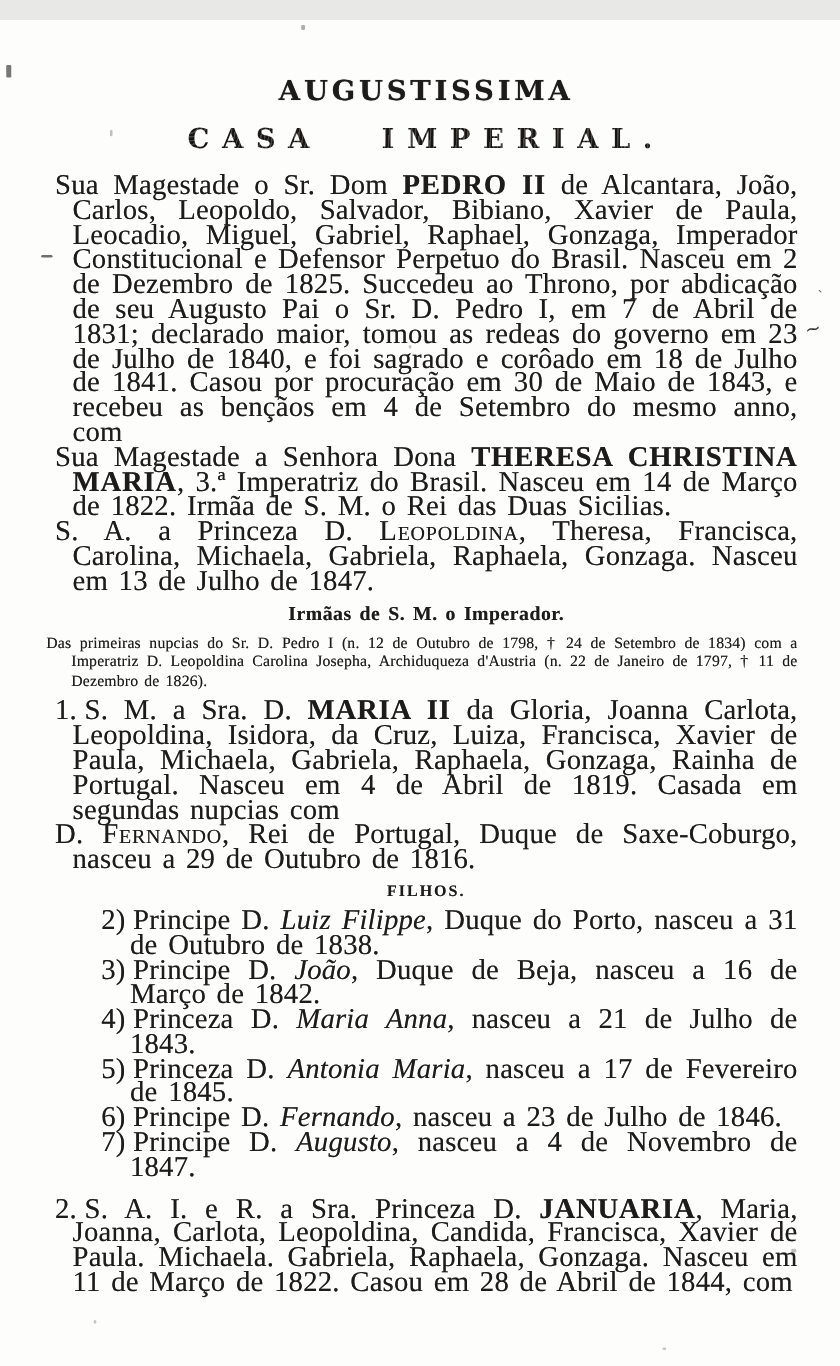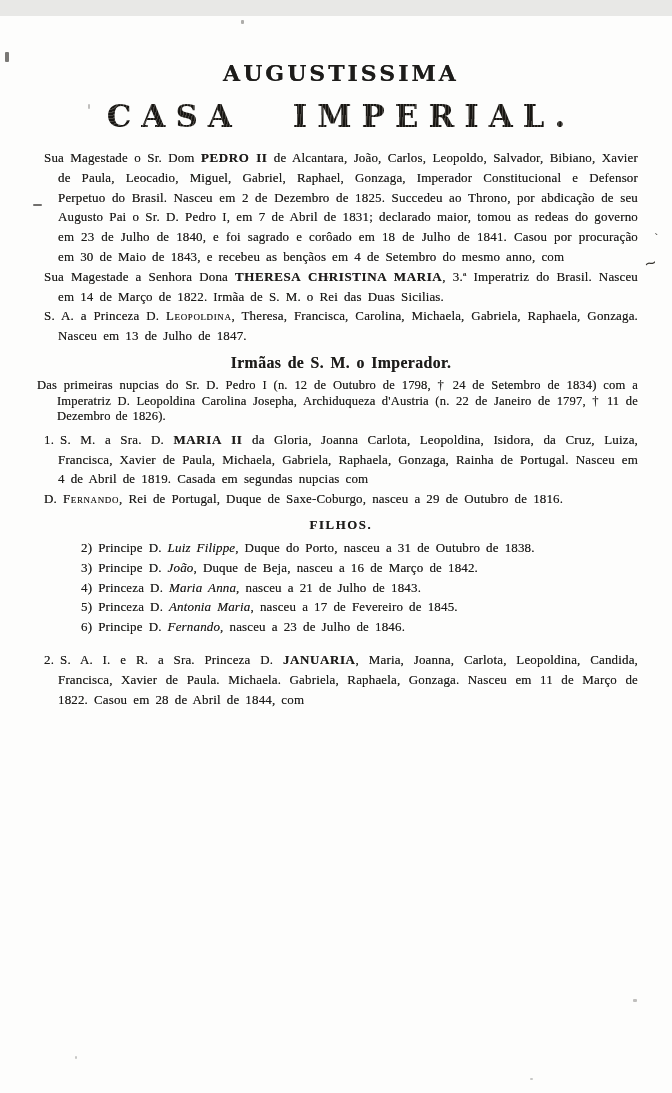--- a/index.html
+++ b/index.html
@@ -22,38 +22,38 @@
   .title-block{text-align:center;}
   .title1{
     font-family:"DejaVu Serif","Liberation Serif",serif;
     font-size:22px;font-weight:700;
     letter-spacing:3px;word-spacing:4px;
     margin:0 0 12px 0;
     text-shadow:0 0 .6px rgba(20,20,20,.75);
   }
   .title2{
     font-family:"DejaVu Serif","Liberation Serif",serif;
-    font-size:31px;font-weight:900;
+    font-size:22px;font-weight:900;
     letter-spacing:10px;word-spacing:30px;
     margin:0 0 14px 0;
     color:#262522;
     text-shadow:
       0 0 1px rgba(30,28,25,.9),
       1px 1px 0 rgba(253,253,252,.55) inset;
   }
   .title2 span{
     background:repeating-radial-gradient(circle at 2px 2px,#4a4742 0 .8px,#181613 1.4px 3px);
     -webkit-background-clip:text;background-clip:text;
     -webkit-text-fill-color:transparent;color:#181613;
   }
   @supports not (-webkit-background-clip:text){
     .title2 span{color:#181613;}
   }
   
-  p{margin:0;font-size:13px;line-height:19.8px;text-align:justify;
+  p{margin:0;font-size:23px;line-height:19.8px;text-align:justify;
     word-spacing:2.6px;letter-spacing:.15px;
     text-shadow:0 0 .45px rgba(25,24,22,.6);}
   .para{padding-left:14px;text-indent:-14px;}
   .child{margin-left:37px;padding-left:23px;text-indent:-23px;}
   .note{font-size:12.6px;line-height:15.6px;margin-left:-7px;
         padding-left:20px;text-indent:-20px;word-spacing:1.5px;
         margin-bottom:5px;} .mt12{margin-top:13px;}
   .num{padding-right:6px;}
   .seg-b{font-weight:700;letter-spacing:.6px;}
   .seg-i{font-style:italic;}
@@ -87,20 +87,21 @@
         <div class="heading h-bold">Irmãas de S. M. o Imperador.</div>
         <p class="note"><span>Das primeiras nupcias do Sr. D. Pedro I (n. 12 de Outubro de 1798, † 24 de Setembro de 1834) com a Imperatriz D. Leopoldina Carolina Josepha, Archiduqueza d'Austria (n. 22 de Janeiro de 1797, † 11 de Dezembro de 1826).</span></p>
         <p class="para"><span class="num">1.</span><span>S. M. a Sra. D. </span><span class="seg-b">MARIA II</span><span> da Gloria, Joanna Carlota, Leopoldina, Isidora, da Cruz, Luiza, Francisca, Xavier de Paula, Michaela, Gabriela, Raphaela, Gonzaga, Rainha de Portugal. Nasceu em 4 de Abril de 1819. Casada em segundas nupcias com</span></p>
         <p class="para"><span>D. </span><span class="seg-sc">Fernando</span><span>, Rei de Portugal, Duque de Saxe-Coburgo, nasceu a 29 de Outubro de 1816.</span></p>
         <div class="heading h-caps">FILHOS.</div>
         <p class="child"><span class="num">2)</span><span>Principe D. </span><span class="seg-i">Luiz Filippe</span><span>, Duque do Porto, nasceu a 31 de Outubro de 1838.</span></p>
         <p class="child"><span class="num">3)</span><span>Principe D. </span><span class="seg-i">João</span><span>, Duque de Beja, nasceu a 16 de Março de 1842.</span></p>
         <p class="child"><span class="num">4)</span><span>Princeza D. </span><span class="seg-i">Maria Anna</span><span>, nasceu a 21 de Julho de 1843.</span></p>
         <p class="child"><span class="num">5)</span><span>Princeza D. </span><span class="seg-i">Antonia Maria</span><span>, nasceu a 17 de Fevereiro de 1845.</span></p>
         <p class="child"><span class="num">6)</span><span>Principe D. </span><span class="seg-i">Fernando</span><span>, nasceu a 23 de Julho de 1846.</span></p>
+        <p class="child"><span class="num">7)</span><span>Principe D. </span><span class="seg-i">Augusto</span><span>, nasceu a 4 de Novembro de 1847.</span></p>
         <p class="para mt12"><span class="num">2.</span><span>S. A. I. e R. a Sra. Princeza D. </span><span class="seg-b">JANUARIA</span><span>, Maria, Joanna, Carlota, Leopoldina, Candida, Francisca, Xavier de Paula. Michaela. Gabriela, Raphaela, Gonzaga. Nasceu em 11 de Março de 1822. Casou em 28 de Abril de 1844, com</span></p>
       </main>
   </div>
 
   <div class="speck" style="left:5px;top:36px;width:4px;height:10px;opacity:.75;"></div>
   <div class="speck" style="left:33px;top:188px;width:9px;height:2px;opacity:.8;"></div>
   <div class="tilde-mark" style="left:644px;top:238px;">~</div>
   <div class="tilde-mark" style="left:655px;top:216px;font-size:10px;">`</div>
   <div class="speck" style="left:241px;top:4px;width:3px;height:4px;opacity:.45;"></div>
   <div class="speck" style="left:88px;top:88px;width:2px;height:5px;opacity:.35;"></div>

